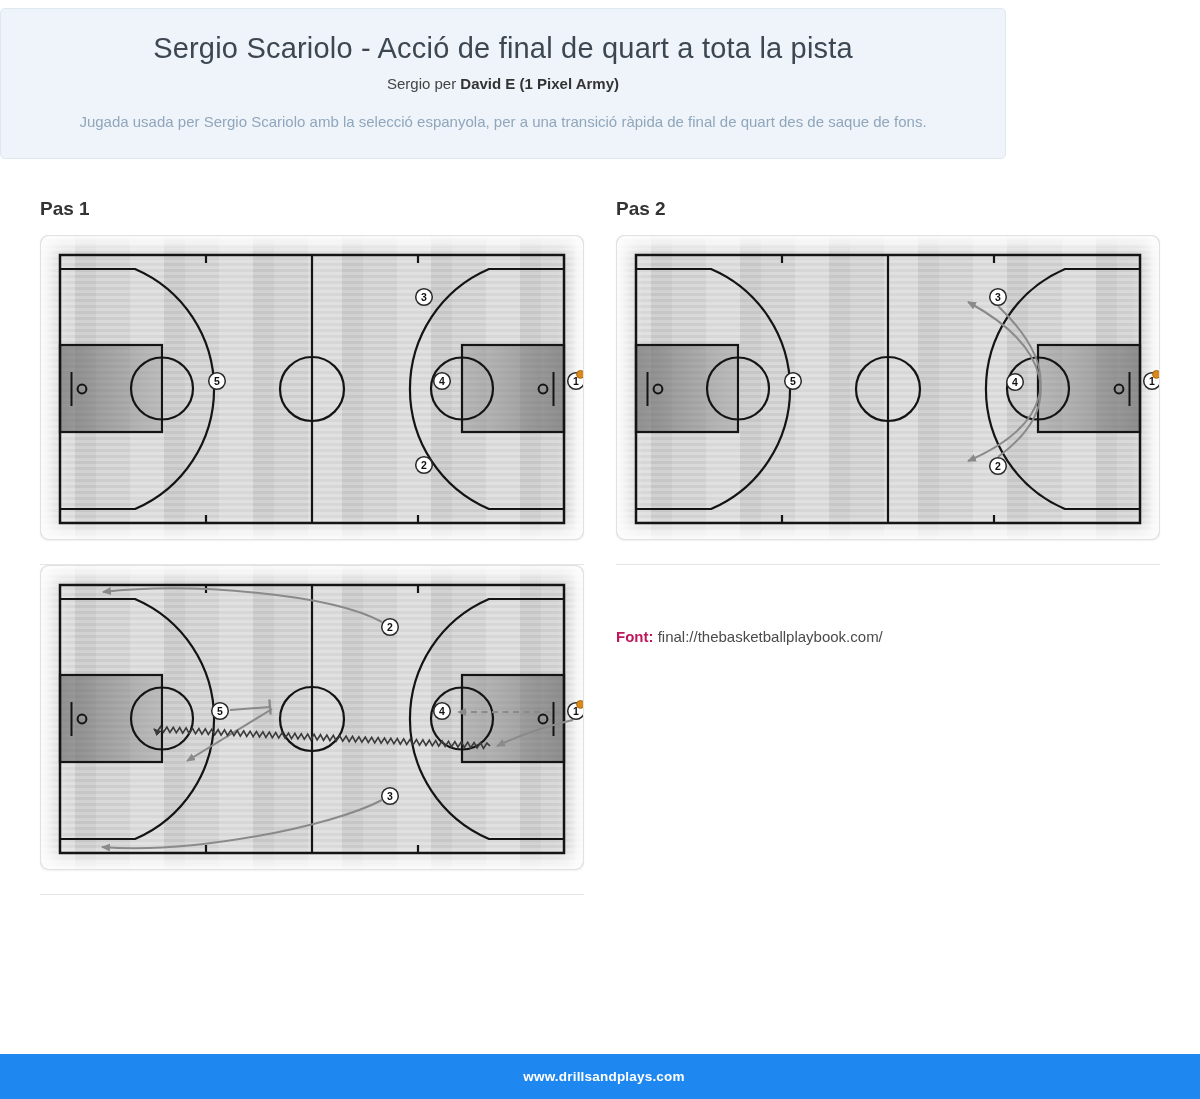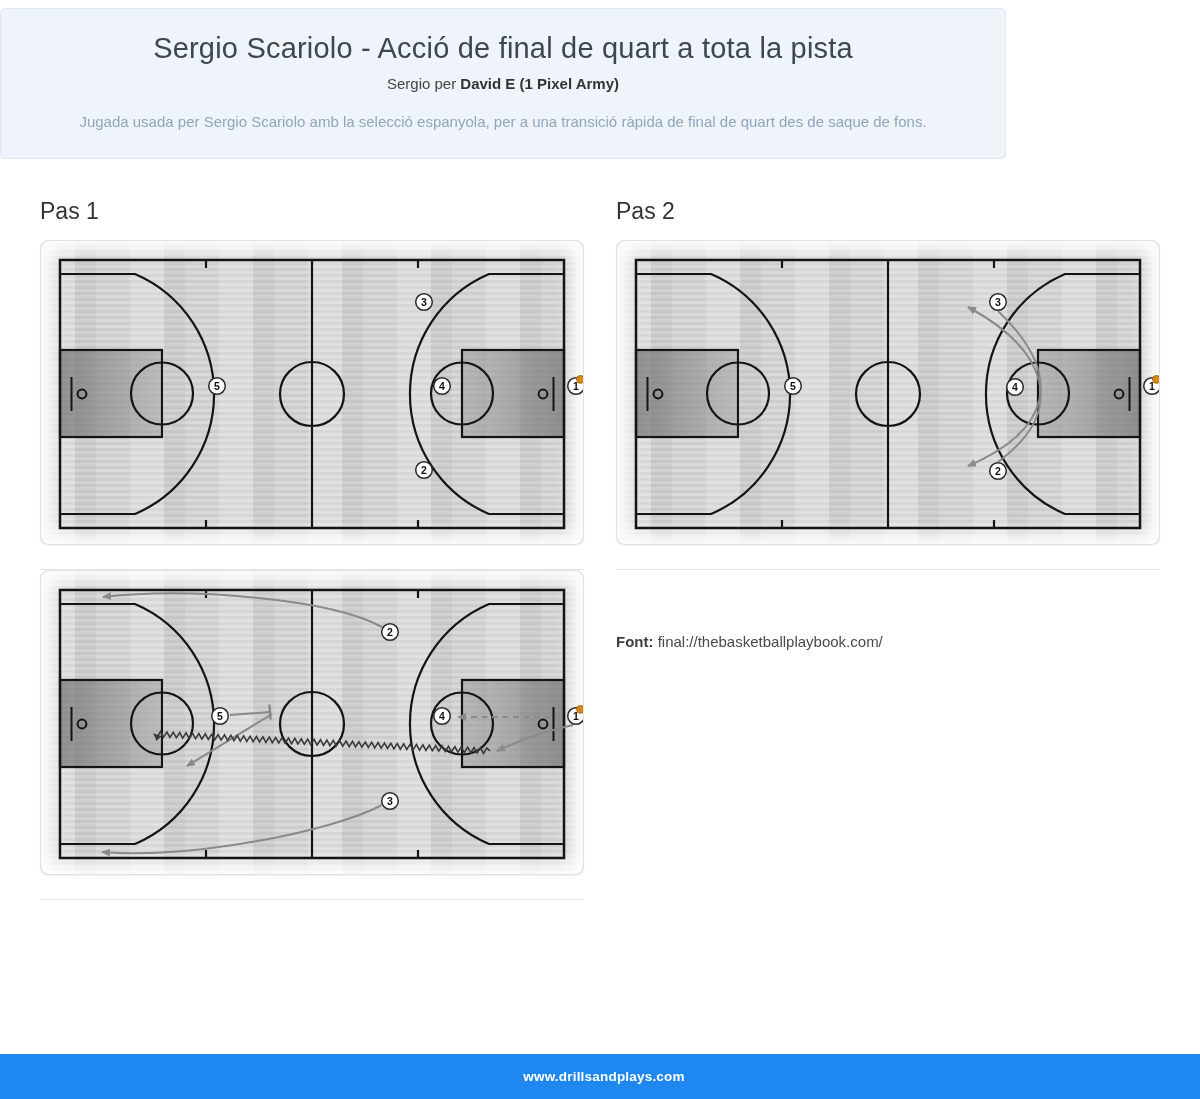--- a/index.html
+++ b/index.html
@@ -22,42 +22,42 @@
     color:var(--title-color,#3d4752);letter-spacing:.2px;
   }
   .byline{margin:10px 0 0;font-size:15px;color:#444;}
   .byline b{color:#333;margin-top:16px;}
   .desc{margin:21px 60px 0;font-size:15px;color:var(--desc-color,#90a6bd);}
 
   
   main{position:absolute;top:160px;left:0;width:1200px;}
   .row{display:flex;gap:32px;padding:0 40px;}
   .col{width:544px;}
-  h2.step{margin:38px 0 15px;font-size:23px;font-weight:400;color:#333;}
+  h2.step{margin:38px 0 15px;font-size:19px;font-weight:700;color:#333;}
   .row2 h2.step{margin-top:61px;}
   hr.sep{border:none;border-top:1px solid #e5e5e5;margin:24px 0 0;}
 
   
   .court-card{
     position:relative;width:544px;height:305px;box-sizing:border-box;
     border:1px solid #e1e1e1;border-radius:8px;overflow:hidden;
     background:
       repeating-linear-gradient(90deg, rgba(255,255,255,.20) 0 34px, rgba(0,0,0,0.035) 34px 55px, rgba(255,255,255,0) 55px 89px),
       repeating-linear-gradient(180deg, #d9d9d9 0 3px, #cdcdcd 3px 6px);
     box-shadow:0 1px 2px rgba(0,0,0,.06);
   }
   .court-card::before{
     content:"";position:absolute;inset:0;border-radius:8px;
     box-shadow:inset 0 0 16px 12px rgba(255,255,255,.92);
   }
   .court-card svg{position:relative;z-index:1;display:block;}
 
   
   .font-line{margin:63px 0 0;font-size:15px;color:#4a4a4a;}
-  .font-line b{color:#404040;}
+  .font-line b{color:#be185d;}
 
   
   footer{
     position:absolute;left:0;bottom:0;width:1200px;height:45px;
     background:var(--accent,#1e87f0);
     display:flex;align-items:center;justify-content:center;
   }
   footer span{color:#fff;font-size:13.5px;font-weight:700;letter-spacing:.2px;margin-left:8px;}
 </style>
 </head>

